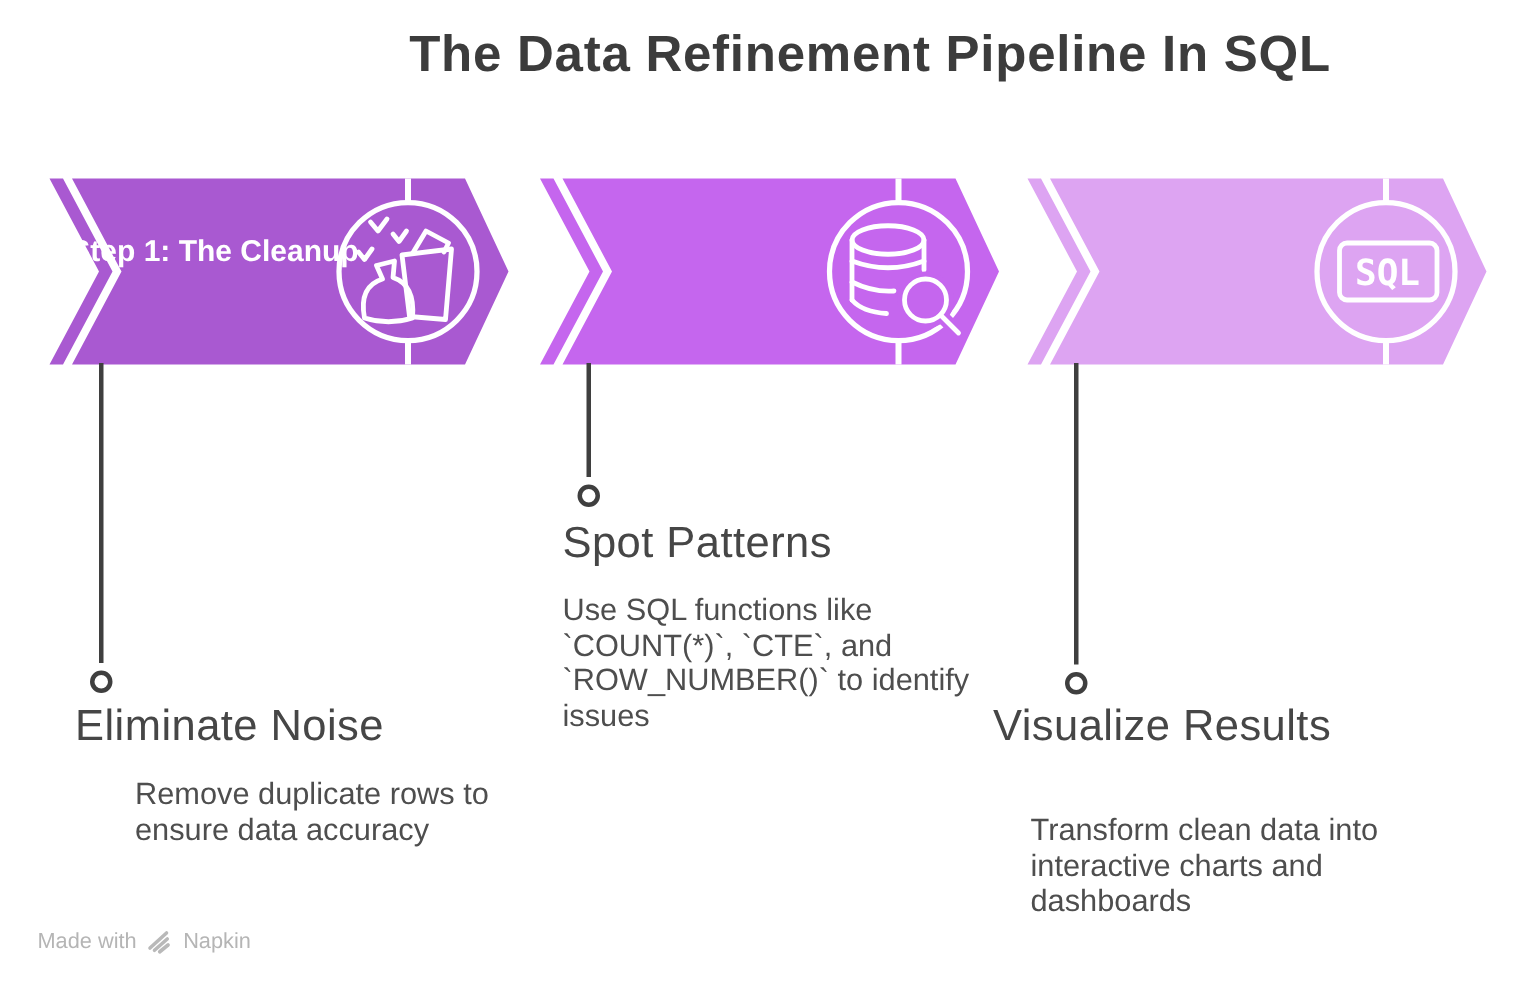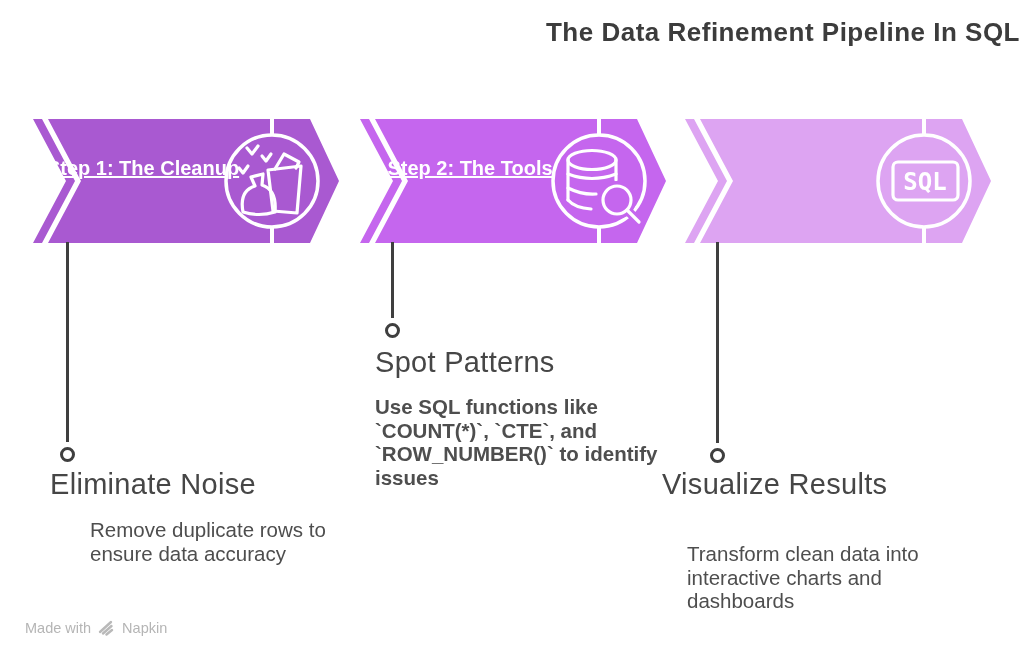--- a/index.html
+++ b/index.html
@@ -1,60 +1,60 @@
 <!DOCTYPE html>
 <html><head>
 <meta charset="utf-8">
 <style>
   html,body{margin:0;padding:0;}
   body{
     width:1024px;height:664px;position:relative;overflow:hidden;
     background:#ffffff;font-family:"Liberation Sans",sans-serif;
   }
   .title{
-    position:absolute;top:17px;left:140px;right:4px;text-align:right;
-    font-size:26px;font-weight:bold;color:#3c3c3c;letter-spacing:.5px;
+    position:absolute;top:17px;left:140px;right:4px;text-align:center;
+    font-size:34px;font-weight:bold;color:#3c3c3c;letter-spacing:.5px;
   }
   
   .arrow{position:absolute;top:119px;width:306px;height:124px;}
   .arrow.s1{left:33px;}
   .arrow.s2{left:360px;}
   .arrow.s3{left:685px;}
   .arrow svg{position:absolute;left:0;top:0;overflow:visible;}
   .fillc{fill:var(--arrow-color);}
   .sep{stroke:#ffffff;stroke-width:4;}
   .badge-circle{fill:var(--arrow-color);stroke:#ffffff;stroke-width:3.5;}
   .icon path,.icon ellipse,.icon rect{fill:none;stroke:#ffffff;stroke-width:3.2;stroke-linecap:round;stroke-linejoin:round;}
   .icon .halo{fill:var(--arrow-color);stroke:none;}
   .icon .halo-stroke{stroke:var(--arrow-color);stroke-width:9;fill:none;}
   .icon .glass{fill:var(--arrow-color);}
   .sql-text{font-family:"DejaVu Sans Mono",monospace;font-size:24px;font-weight:bold;fill:#ffffff;}
   .step-label{
     position:absolute;top:37px;color:#ffffff;font-weight:bold;
-    font-size:20px;line-height:24px;text-align:center;text-decoration:underline;
+    font-size:20px;line-height:24px;text-align:center;
   }
   .s1 .step-label,.s2 .step-label{left:12px;width:196px;}
   .s3 .step-label{left:37px;width:180px;}
   
   .connector{position:absolute;width:3px;background:#3f3f3f;}
   .connector.c1{left:66px;top:242px;height:200px;}
   .connector.c2{left:391px;top:242px;height:76px;}
   .connector.c3{left:716px;top:242px;height:201px;}
   .dot{position:absolute;width:9px;height:9px;border:3px solid #3f3f3f;border-radius:50%;background:#fff;}
   .dot.d1{left:60px;top:447px;}
   .dot.d2{left:385px;top:323px;}
   .dot.d3{left:710px;top:448px;}
   
   .heading{position:absolute;font-size:29px;font-weight:normal;color:#464646;letter-spacing:.3px;}
   .heading.h1{left:50px;top:468px;}
   .heading.h2{left:375px;top:346px;}
   .heading.h3{left:662px;top:468px;}
   .desc{position:absolute;font-size:20.5px;line-height:23.5px;color:#4e4e4e;}
   .desc.p1{left:50px;top:518px;width:272px;margin-left:40px;}
-  .desc.p2{left:375px;top:395px;width:308px;font-weight:bold;}
+  .desc.p2{left:375px;top:395px;width:308px;}
   .desc.p3{left:687px;top:518px;width:272px;margin-top:24px;}
   
   .attribution{
     position:absolute;left:25px;top:620px;display:flex;align-items:flex-end;gap:7px;
     color:#b5b5b5;font-size:14.5px;
   }
   .napkin-logo{display:inline-block;}
   .napkin-logo path{stroke:#b9b9b9;stroke-width:2.4;fill:none;stroke-linecap:round;}
 </style>
 </head>
@@ -92,21 +92,20 @@
       <path d="M17,-21 L17,-1"></path>
       <path d="M-31,-7 Q-7,2 17,-7"></path>
       <path d="M-31,7 Q-17,14 -3,13"></path>
       <path d="M-31,19 Q-24,27 -8,28"></path>
       <circle class="halo" cx="18" cy="19" r="19"></circle>
       <path class="halo-stroke" d="M28,29 L40,41"></path>
       <circle class="glass" cx="18" cy="19" r="14" stroke="#ffffff" stroke-width="3.2"></circle>
       <path d="M28,29 L40,41"></path>
     </g>
   </svg>
-  <div class="step-label">Step 2: The Tools</div>
 </div>
 
 <div class="arrow s3" style="--arrow-color: #dda4f2;">
   <svg width="306" height="124" viewBox="0 0 306 124">
     <path class="fillc" d="M0,0 L9,0 L42,62 L9,124 L0,124 L33,62 Z"></path>
     <path class="fillc" d="M15,0 L277,0 L306,62 L277,124 L15,124 L48,62 Z"></path>
     <line class="sep" x1="239" y1="0" x2="239" y2="124"></line>
     <circle class="badge-circle" cx="239" cy="62" r="46"></circle>
     <g class="icon" transform="translate(239,62)">
       <rect x="-31" y="-19" width="65" height="38" rx="5"></rect>

